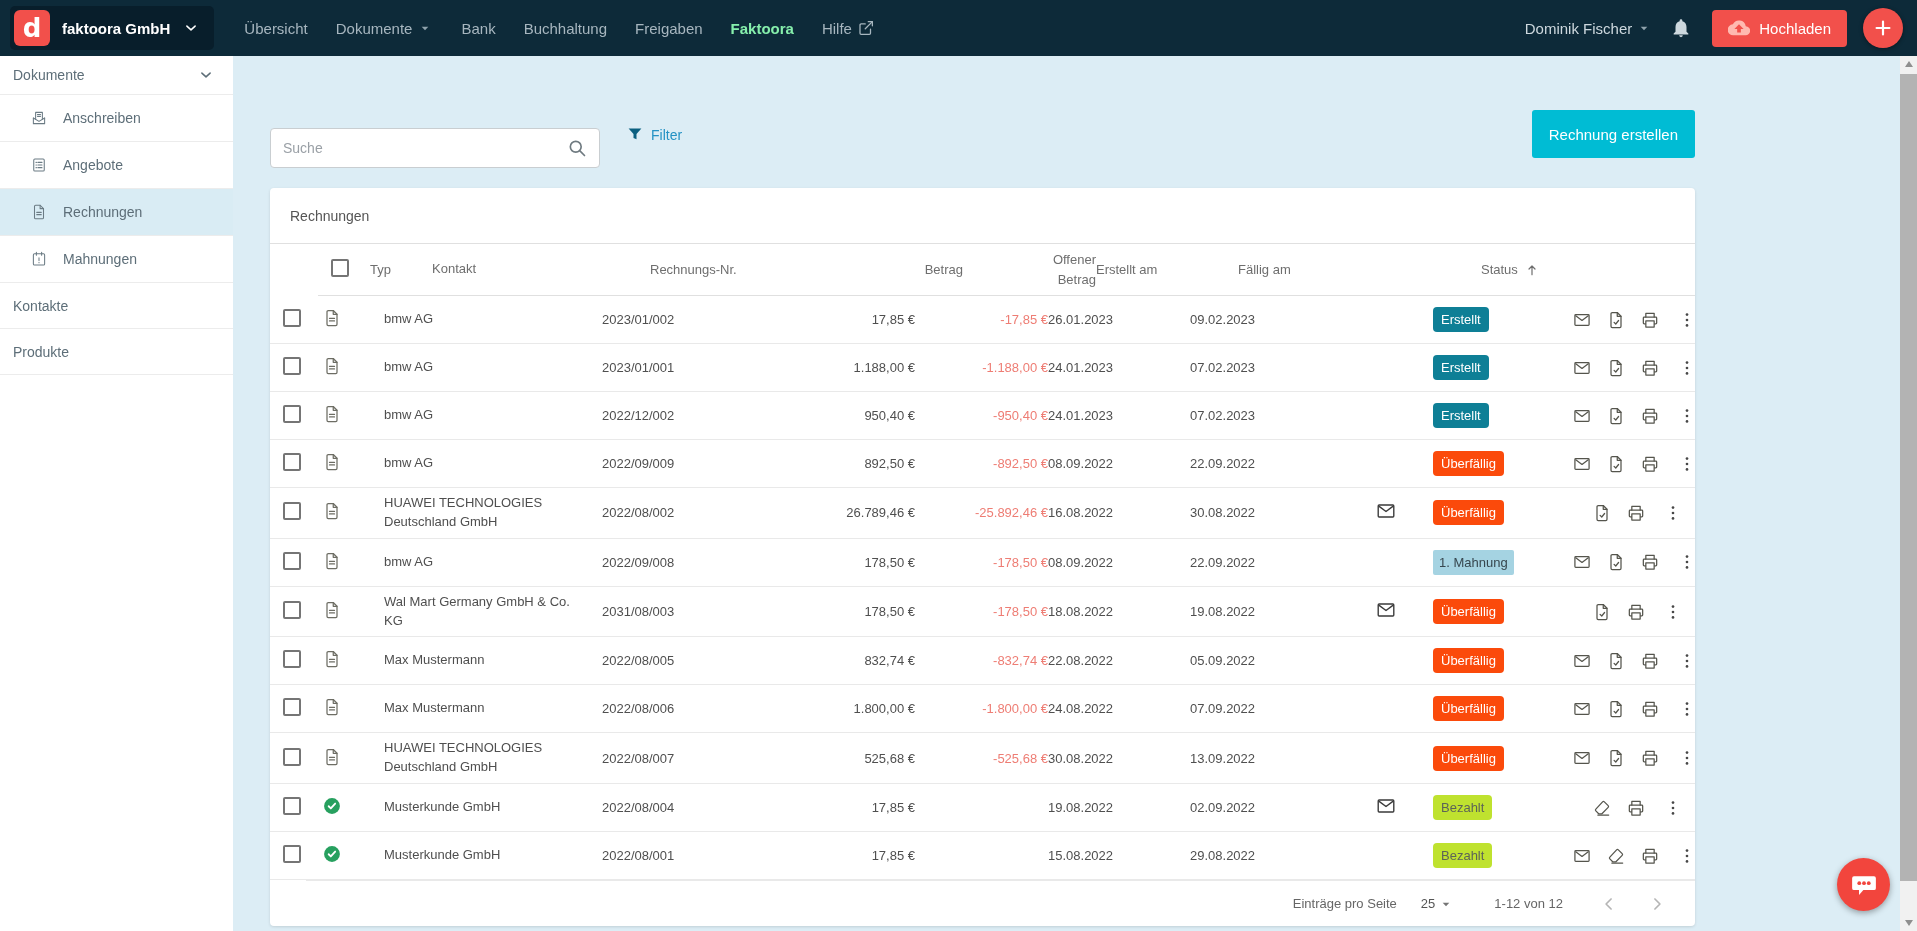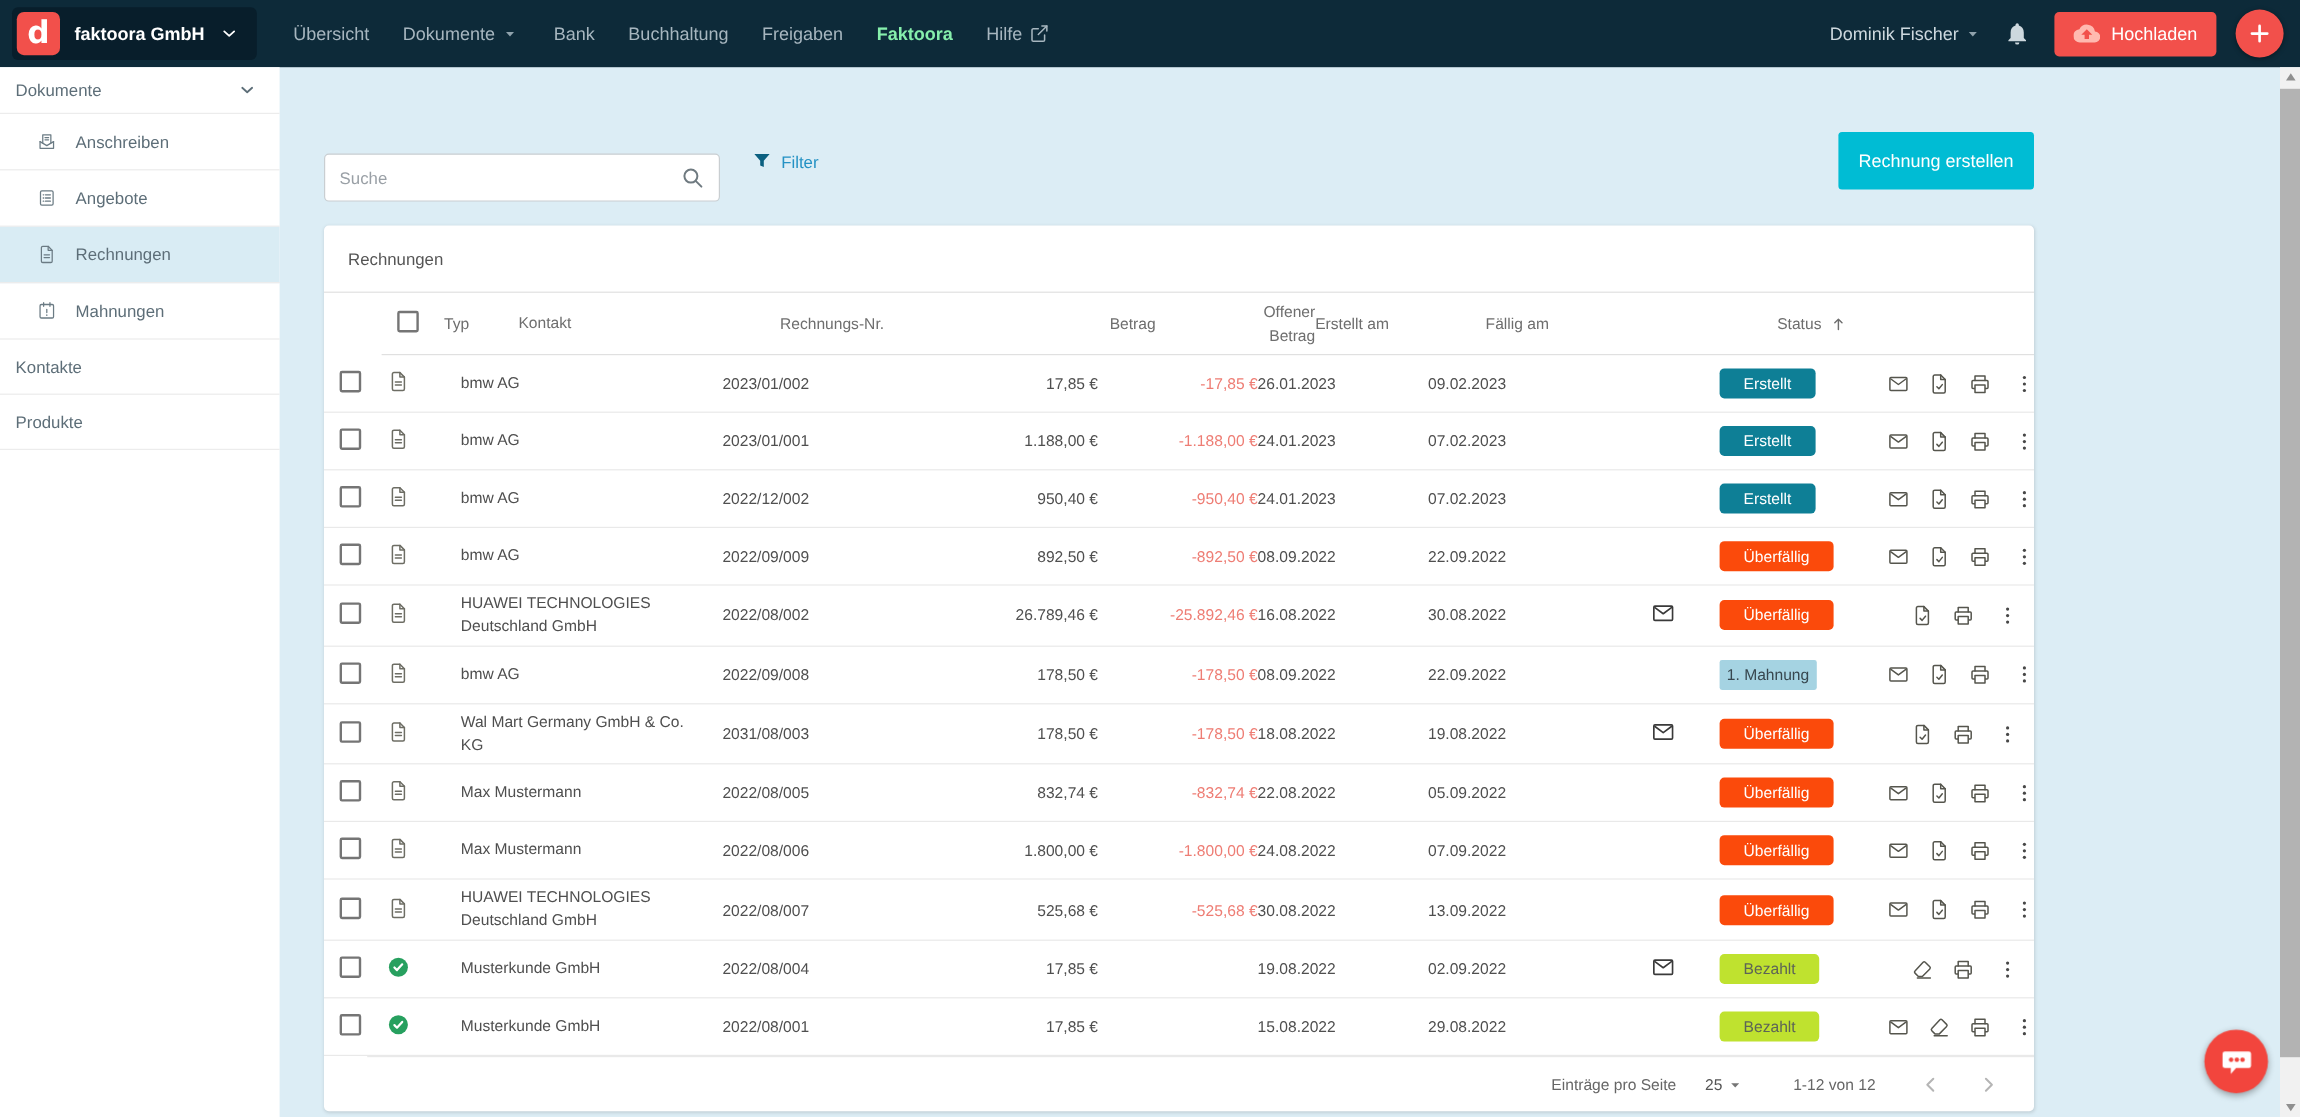--- a/index.html
+++ b/index.html
@@ -56,21 +56,21 @@
   .c2 { padding-right:30px; line-height:1.45; }
   .c4, .c5 { text-align:right; }
   .c8 { text-align:center; }
   .c10 { display:flex; justify-content:flex-end; align-items:center; padding-right:10px; }
   .hdr-status { display:flex; align-items:center; gap:6px; }
   .wrap-narrow { display:inline-block; max-width:58px; text-align:right; line-height:1.5; }
   .checkbox { width:18px; height:18px; border:2px solid #757575; border-radius:2px; background:#fff; display:inline-block; cursor:pointer; }
   .typ { color:#6d6d64; }
   .neg { color:var(--negative-amount); }
   .mail-ind { color:#3a3a3a; }
-  .badge { display:inline-block; padding:5px 20px; border-radius:4px; font-size:13px; }
+  .badge { display:inline-block; padding:5px 8px; border-radius:4px; font-size:13px; }
   .badge.created { background:var(--status-created); color:#fff; }
   .badge.overdue { background:var(--status-overdue); color:#fff; }
   .badge.paid    { background:var(--status-paid); color:#5d6457; }
   .badge.reminder{ background:var(--status-reminder); color:#37474f; border-radius:2px; padding:5px 6px; }
   .action-btn { background:none; border:none; cursor:pointer; color:#55554d; padding:0 7px; display:flex; align-items:center; }
   .action-btn.kebab { color:#474747; padding-left:10px; padding-right:2px; }
 
   
   .tfoot { height:46px; display:flex; align-items:center; justify-content:flex-end; font-size:13px; color:#666; padding-right:28px; border-top:1px solid #e9e9e9;margin-left:36px; }
   .per-page { display:flex; align-items:center; gap:3px; margin:0 40px 0 24px; cursor:pointer; color:#555; }

